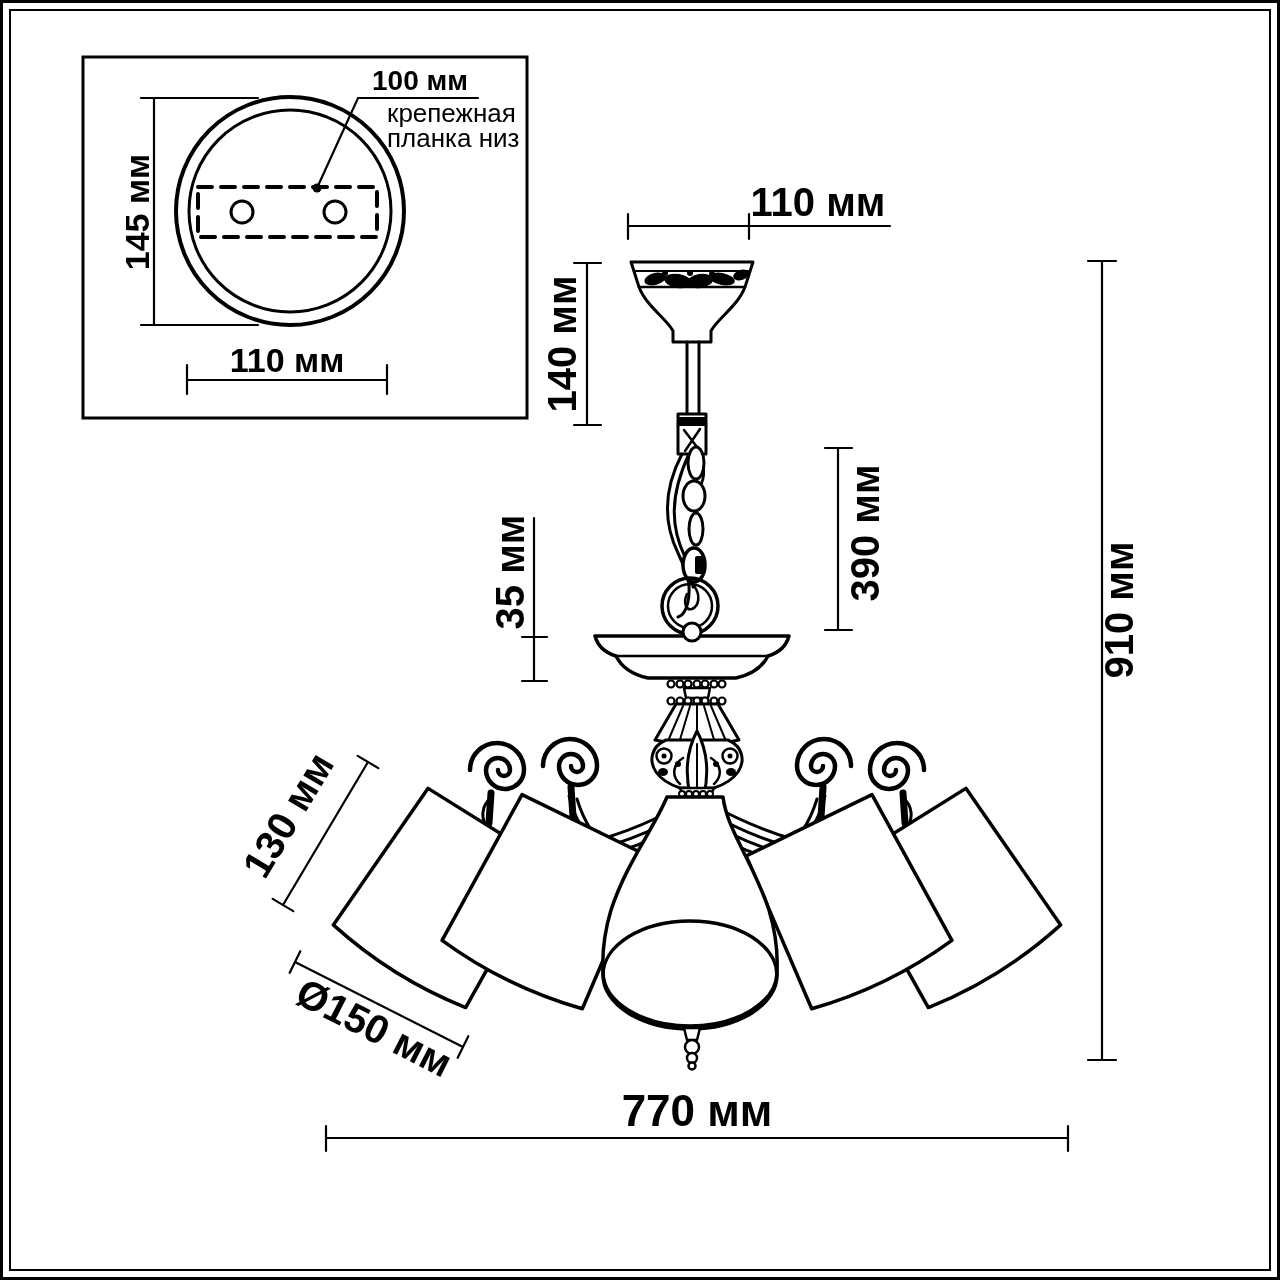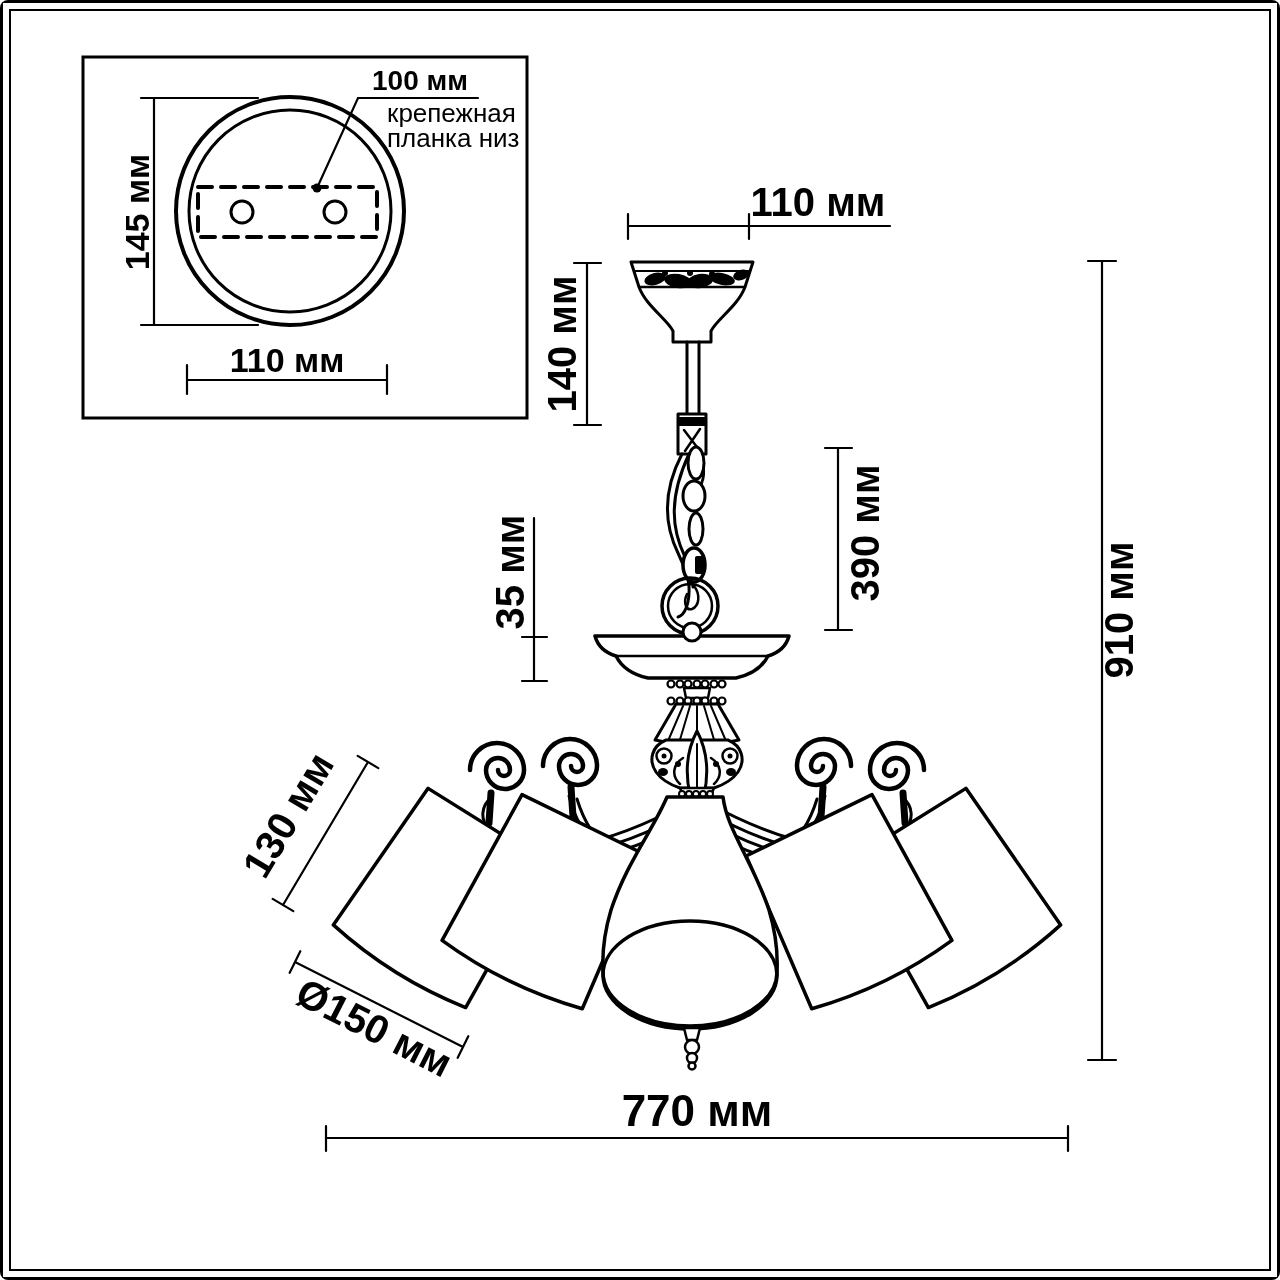--- a/index.html
+++ b/index.html
@@ -1,16 +1,16 @@
 <!DOCTYPE html>
 <html><head>
 <meta charset="utf-8">
 <style>
   html,body{margin:0;padding:0;background:#ffffff;}
-  .page{position:relative;width:1280px;height:1280px;background:#ffffff;overflow:hidden;border-radius:8px;}
+  .page{position:relative;width:1280px;height:1280px;background:#ffffff;overflow:hidden;}
   svg{position:absolute;left:0;top:0;}
   text{font-family:"Liberation Sans", sans-serif;fill:#000;}
   .dim-num{font-size:40px;font-weight:600;}
   .dim-num-big{font-size:44px;font-weight:600;}
   .inset-num{font-size:34px;font-weight:600;}
   .inset-num-sm{font-size:28px;font-weight:600;}
   .caption{font-size:26px;font-weight:400;}
 </style>
 </head>
 <body>

